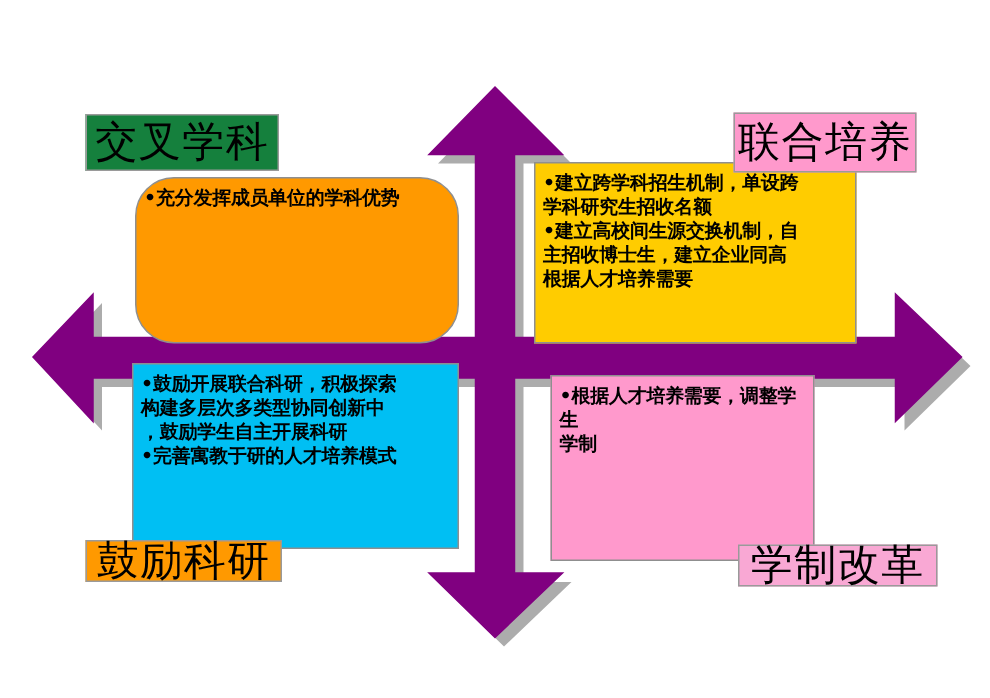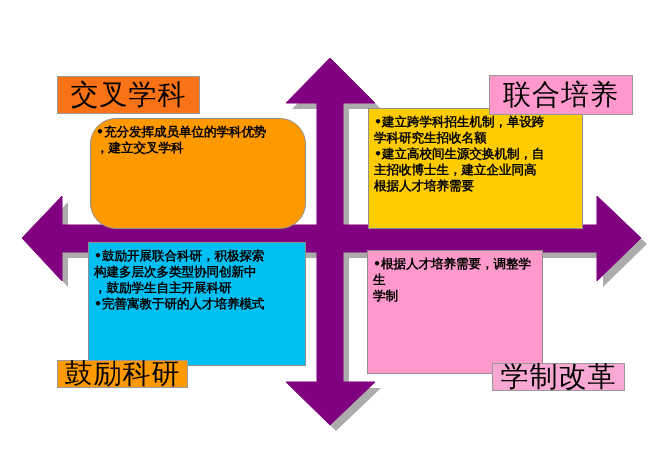--- a/index.html
+++ b/index.html
@@ -52,21 +52,21 @@
     padding: 0;
     text-indent: 0;
   }
 
   #box-interdisciplinary {
     left: 90px;  top: 118px;  width: 216px; height: 111px;
     background: #FF9900;
     border-radius: 26px;
   }
   #box-joint-training {
-    left: 368px; top: 108px;  width: 215px; height: 121px;
+    left: 356px; top: 108px;  width: 215px; height: 121px;
     background: #FFCC00;
   }
   #box-encourage-research {
     left: 88px;  top: 242px;  width: 218px; height: 124px;
     background: #00BFF3;
   }
   #box-system-reform {
     left: 367px; top: 250px;  width: 176px; height: 124px;
     background: #FF99CC;
   }
@@ -81,25 +81,25 @@
     justify-content: center;
     font-family: "DejaVu Serif", "Liberation Serif", serif;
     font-size: 28px;
     font-weight: normal;
     color: #000000;
     letter-spacing: 1px;
     white-space: nowrap;
   }
 
   #label-interdisciplinary {
-    left: 57px;  top: 76px;  width: 143px; height: 38px;
-    background: #f97316;
+    left: 57px;  top: 76px;  width: 129px; height: 38px;
+    background: #15803d;
   }
   #label-joint-training {
-    left: 489px; top: 75px;  width: 144px; height: 40px;
+    left: 489px; top: 75px;  width: 122px; height: 40px;
     background: #FF99CC;
   }
   #label-encourage-research {
     left: 57px;  top: 360px; width: 131px; height: 28px;
     background: #FF9900;
   }
   #label-system-reform {
     left: 492px; top: 363px; width: 133px; height: 28px;
     background: #f9a8d4;
   }
@@ -143,21 +143,20 @@
 
     <use href="#cross-path" x="6" y="6" fill="#9e9e9e" opacity="0.85"></use>
 
     <use href="#cross-path" fill="#800080" stroke="#800080" stroke-width="1"></use>
   </svg>
 
   <div class="content-box" id="box-interdisciplinary">
     <ul>
       <li>
         <div>•充分发挥成员单位的学科优势</div>
-        <div>，建立交叉学科</div>
       </li>
     </ul>
   </div>
 
   <div class="title-label" id="label-interdisciplinary">
     <span>交叉学科</span>
   </div>
 
   <div class="content-box" id="box-joint-training">
     <ul>

